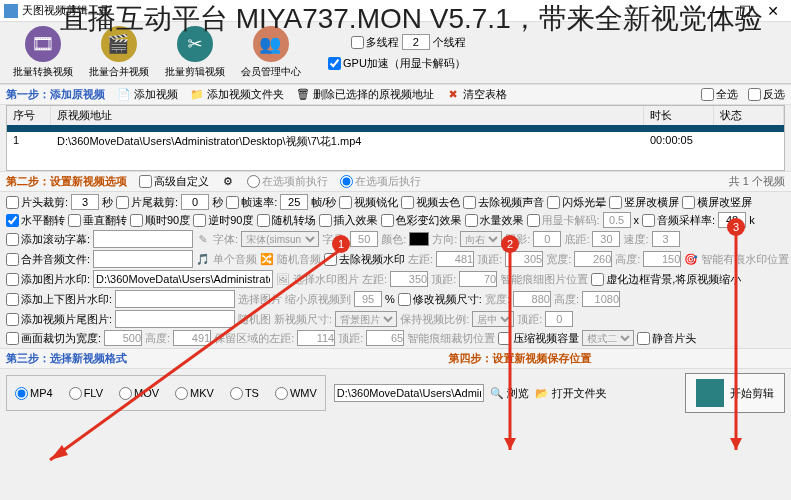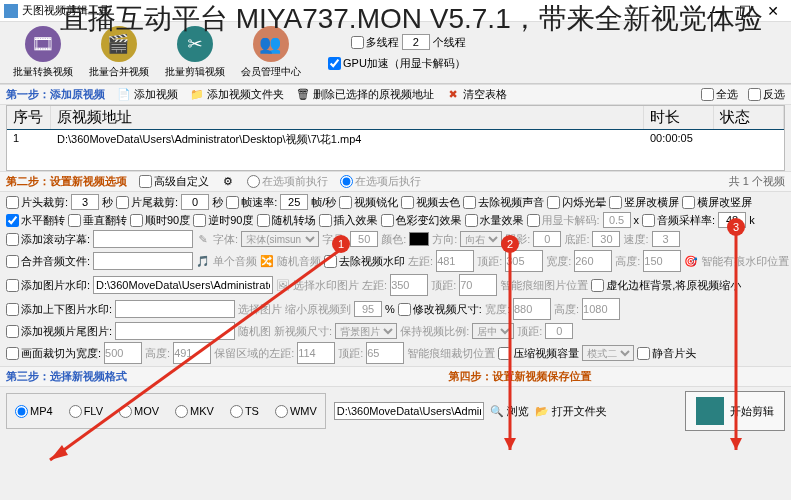--- a/index.html
+++ b/index.html
@@ -17,26 +17,26 @@
 .row { display: flex; align-items: center; gap: 3px; padding: 1px 6px; flex-wrap: nowrap; white-space: nowrap; }
 .step-bar { background: #f5f5f5; padding: 2px 6px; display: flex; align-items: center; gap: 12px; border-top: 1px solid #ddd; border-bottom: 1px solid #ddd; }
 .step-label { color: #3060c0; font-weight: bold; }
 .step2 { color: #c05000; }
 .step3 { color: #3060c0; }
 .step4 { color: #c05000; }
 .link-btn { display: flex; align-items: center; gap: 3px; cursor: pointer; }
 .small-icon { width: 14px; height: 14px; display: inline-flex; align-items: center; justify-content: center; }
 .right-links { margin-left: auto; display: flex; gap: 10px; }
 .table { border: 1px solid #bbb; margin: 0 6px; height: 66px; background: #fff; }
-.thead { display: flex; background: #f0f0f0; border-bottom: 1px solid #0c4a6e; font-size: 15px; }
+.thead { display: flex; background: #f0f0f0; border-bottom: 7px solid #0c4a6e; font-size: 11px; }
 .thead div { padding: 2px 6px; border-right: 1px solid #ddd; }
 .trow { display: flex; font-size: 11px; }
 .trow div { padding: 2px 6px; }
 input[type=text].num { width: 28px; height: 16px; font-size: 11px; text-align: center; border: 1px solid #999; }
-input[type=text].wide { width: 38px; height: 22px; font-size: 11px; text-align: left; border: 1px solid #999; }
+input[type=text].wide { width: 38px; height: 16px; font-size: 11px; text-align: right; border: 1px solid #999; }
 input[type=text].path { height: 18px; font-size: 11px; border: 1px solid #999; padding: 0 2px; }
 select { height: 16px; font-size: 10px; border: 1px solid #999; }
 input[type=checkbox], input[type=radio] { margin: 0 1px 0 0; vertical-align: middle; }
 label { display: inline-flex; align-items: center; gap: 1px; }
 .disabled { color: #999; }
 .section2 { padding: 1px 0; }
 .bottom { display: flex; padding: 4px 6px; gap: 8px; align-items: center; }
 .format-group { border: 1px solid #bbb; padding: 6px 8px; display: flex; gap: 16px; height: 36px; align-items: center; }
 .save-group { flex: 1; display: flex; align-items: center; gap: 6px; }
 .big-btn { width: 100px; height: 40px; border: 1px solid #888; background: #f8f8f8; display: flex; align-items: center; justify-content: center; gap: 6px; cursor: pointer; }

